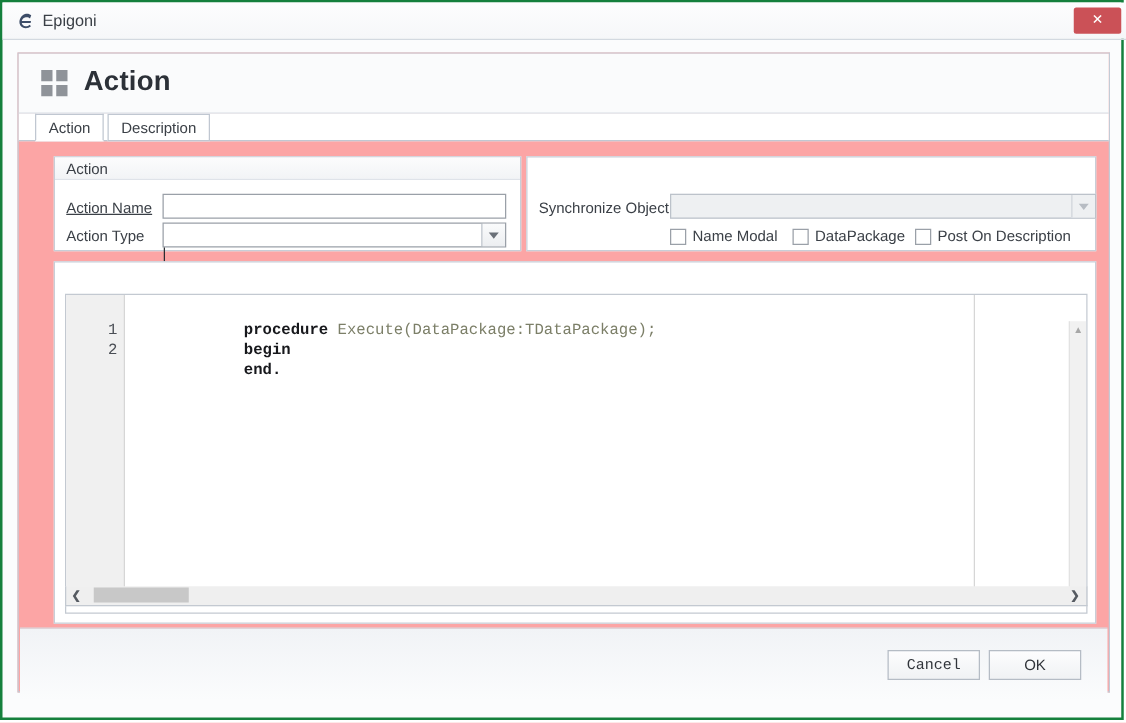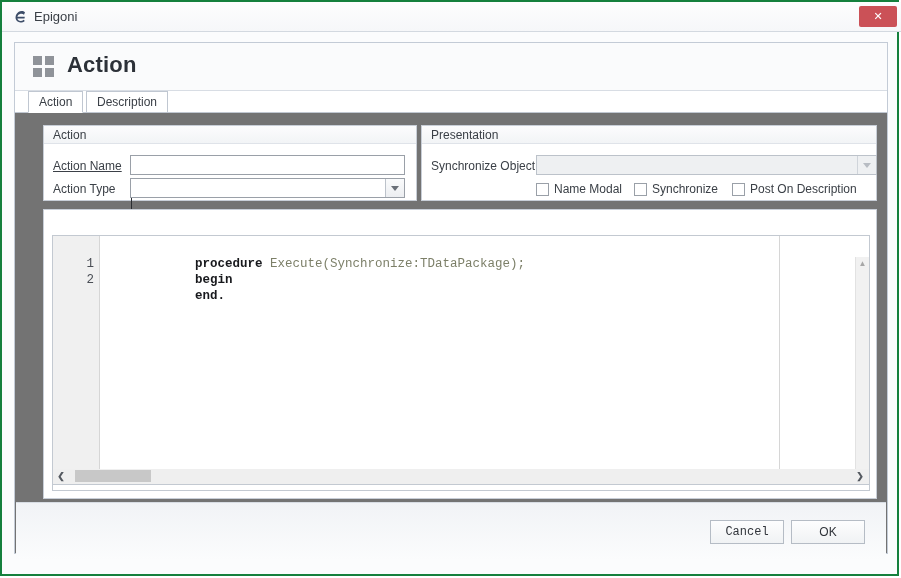--- a/index.html
+++ b/index.html
@@ -65,21 +65,21 @@
     padding: 0;
   }
 
   
   #dialog-frame {
     position: absolute;
     left: 12px; top: 40px;
     width: 874px;
     height: 512px;
     border: 1px solid #c3cbd6;
-    background: #737373;
+    background: #fca5a5;
     box-sizing: border-box;
   }
 
   
   #dialog-header {
     position: absolute;
     left: 0; top: 0;
     width: 872px;
     height: 48px;
     background: #fafbfc;
@@ -447,56 +447,55 @@
       <div class="field-label" style="left:9px; top:56px;">Action Type</div>
       <div class="combo" id="action-type-combo" style="left:86px; top:52px; width:275px; height:20px;">
         <div class="combo-button">
             <span class="chev"></span>
           </div>
       </div>
     </div>
     <div id="caret"></div>
 
     <div class="groupbox" id="group-presentation">
-      <div class="group-header">Presentation</div>
 
       <div class="field-label" style="left:9px; top:33px;">Synchronize Object</div>
       <div class="combo disabled" id="presentation-object-combo" style="left:114px; top:29px; width:341px; height:20px;">
         <div class="combo-button">
             <span class="chev"></span>
           </div>
       </div>
 
       <div class="checkbox-item" style="left:114px; top:57px;">
         <span class="checkbox-box"></span>
         <span class="checkbox-label">Name Modal</span>
       </div>
       <div class="checkbox-item" style="left:212px; top:57px;">
         <span class="checkbox-box"></span>
-        <span class="checkbox-label">Synchronize</span>
+        <span class="checkbox-label">DataPackage</span>
       </div>
       <div class="checkbox-item" style="left:310px; top:57px;">
         <span class="checkbox-box"></span>
         <span class="checkbox-label">Post On Description</span>
       </div>
     </div>
 
     <div class="groupbox" id="group-script">
 
       <div id="editor-shell">
         <div id="gutter">
           <div class="ln" style="top:4px;"></div>
           <div class="ln" style="top:20px;">1</div>
           <div class="ln" style="top:36px;">2</div>
         </div>
 
         <div id="code-area">
           <div id="divider-line"></div>
           <div class="code-line" style="top:4px;">
-            <span class="kw">procedure </span><span class="id">Execute(Synchronize:TDataPackage);</span>
+            <span class="kw">procedure </span><span class="id">Execute(DataPackage:TDataPackage);</span>
           </div>
           <div class="code-line" style="top:20px;">
             <span class="kw">begin</span><span class="id"></span>
           </div>
           <div class="code-line" style="top:36px;">
             <span class="kw">end.</span><span class="id"></span>
           </div>
         </div>
 
         <div id="v-scroll">

